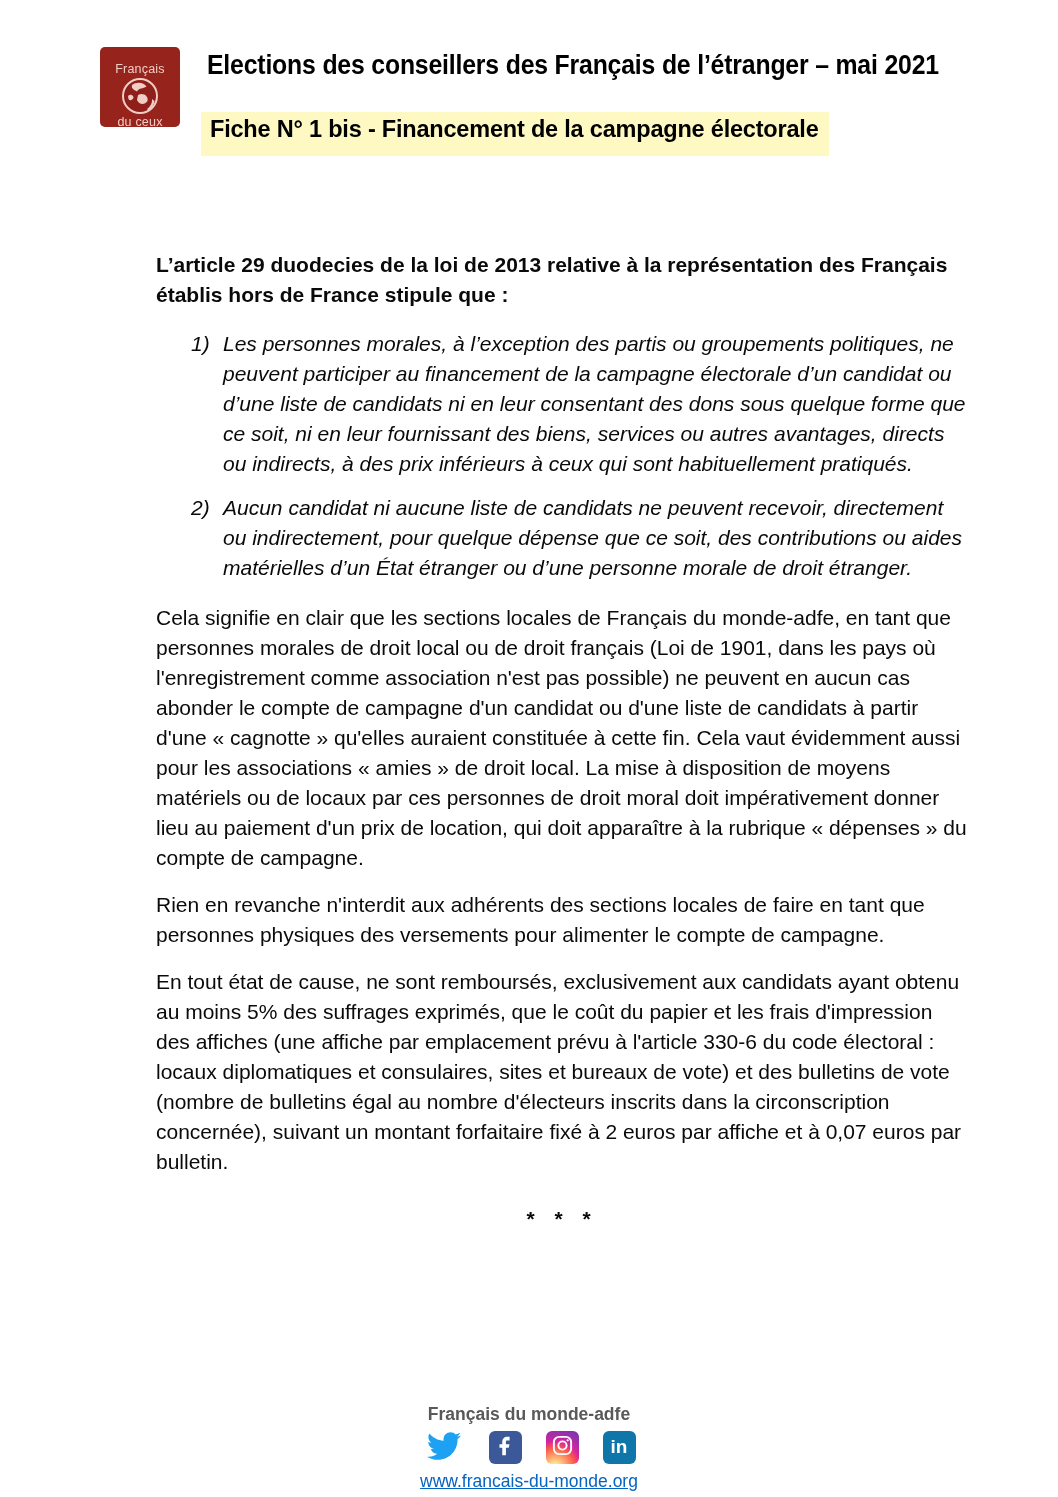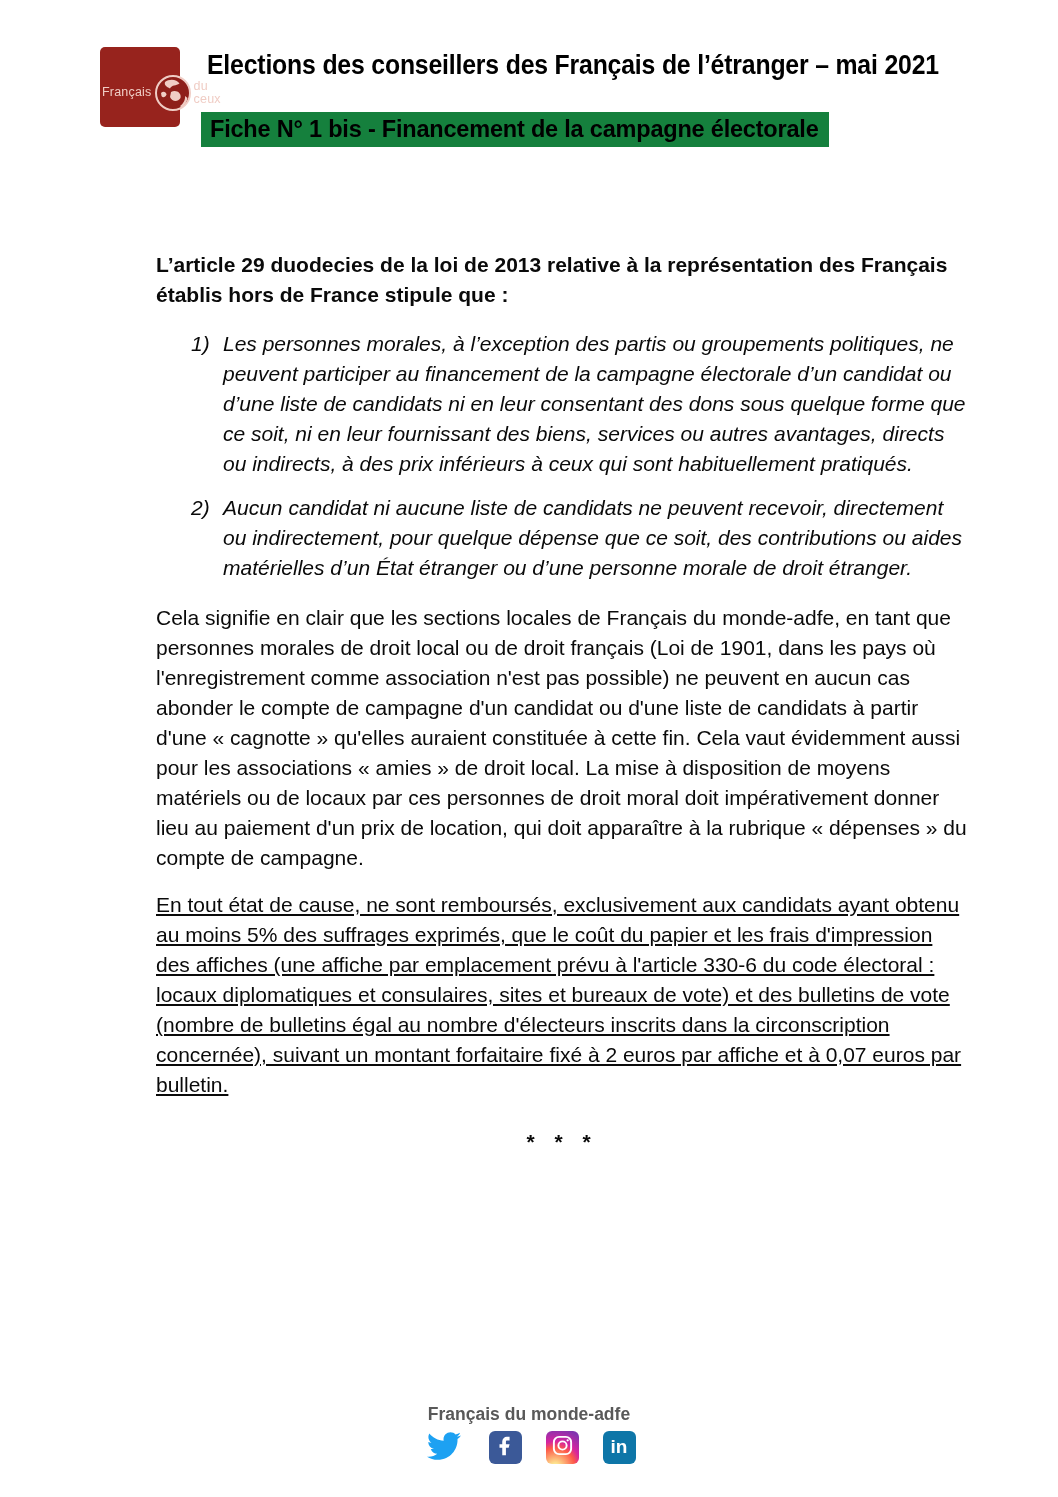--- a/index.html
+++ b/index.html
@@ -13,40 +13,40 @@
     color:#0a0a0a;
     overflow:hidden;
   }
 
   
   .logo {
     position:absolute; left:100px; top:47px;
     width:80px; height:80px;
     background:#97231d;
     border-radius:5px;
-    display:flex; flex-direction:row; align-items:center; justify-content:space-between;
+    display:flex; flex-direction:column; align-items:center; justify-content:space-between;
     padding:16px 2px 5px;
   }
   .logo .logo-text {
     color:#f0cdc5; font-size:12.5px; line-height:13px; letter-spacing:0.2px;
   }
   .logo svg { display:block; }
 
   h1.title {
     position:absolute; left:207px; top:48px;
     font-size:28.5px; font-weight:700; color:#000;
     white-space:nowrap;
     transform:scaleX(0.87); transform-origin:0 50%;
     letter-spacing:-0.2px;
   }
   .subtitle-wrap { position:absolute; left:201px; top:112px; }
   .subtitle {
     display:inline-block;
-    background:#15803d;
-    padding:4px 10px 4px 9px;
+    background:#fef9c3;
+    padding:4px 10px 13px 9px;
     font-size:23.5px; font-weight:700; color:#000;
     white-space:nowrap;
     letter-spacing:-0.2px;
   }
 
   
   .main {
     position:absolute; left:125px; top:250px; width:812px;
     font-size:21px; line-height:30px;margin-left:31px;
   }
@@ -54,21 +54,21 @@
   ol.legal { list-style:none; margin:0 0 20px 0; }
   ol.legal li {
     position:relative;
     padding-left:67px;
     font-style:italic;
     margin-bottom:14px;
   }
   ol.legal li:last-child { margin-bottom:0; }
   ol.legal .num { position:absolute; left:35px; top:0; }
   .para { margin-bottom:17px; }
-  .para:last-of-type { margin-bottom:0;text-decoration:underline; }
+  .para:last-of-type { margin-bottom:0; }
   .separator {
     margin-top:27px;
     text-align:center;
     font-weight:700; font-size:21px; letter-spacing:7px;
   }
 
   
   .footer {
     position:absolute; left:0; right:0; top:1368px;
     text-align:center;
@@ -132,20 +132,21 @@
         <span class="num">1)</span>
         <span>Les personnes morales, à l’exception des partis ou groupements politiques, ne peuvent participer au financement de la campagne électorale d’un candidat ou d’une liste de candidats ni en leur consentant des dons sous quelque forme que ce soit, ni en leur fournissant des biens, services ou autres avantages, directs ou indirects, à des prix inférieurs à ceux qui sont habituellement pratiqués.</span>
       </li>
       <li>
         <span class="num">2)</span>
         <span>Aucun candidat ni aucune liste de candidats ne peuvent recevoir, directement ou indirectement, pour quelque dépense que ce soit, des contributions ou aides matérielles d’un État étranger ou d’une personne morale de droit étranger.</span>
       </li>
     </ol>
 
     <p class="para">Cela signifie en clair que les sections locales de Français du monde-adfe, en tant que personnes morales de droit local ou de droit français (Loi de 1901, dans les pays où l'enregistrement comme association n'est pas possible) ne peuvent en aucun cas abonder le compte de campagne d'un candidat ou d'une liste de candidats à partir d'une « cagnotte » qu'elles auraient constituée à cette fin. Cela vaut évidemment aussi pour les associations « amies » de droit local. La mise à disposition de moyens matériels ou de locaux par ces personnes de droit moral doit impérativement donner lieu au paiement d'un prix de location, qui doit apparaître à la rubrique « dépenses » du compte de campagne.</p>
+    <p class="para">Rien en revanche n'interdit aux adhérents des sections locales de faire en tant que personnes physiques des versements pour alimenter le compte de campagne.</p>
     <p class="para">En tout état de cause, ne sont remboursés, exclusivement aux candidats ayant obtenu au moins 5% des suffrages exprimés, que le coût du papier et les frais d'impression des affiches (une affiche par emplacement prévu à l'article 330-6 du code électoral : locaux diplomatiques et consulaires, sites et bureaux de vote) et des bulletins de vote (nombre de bulletins égal au nombre d'électeurs inscrits dans la circonscription concernée), suivant un montant forfaitaire fixé à 2 euros par affiche et à 0,07 euros par bulletin.</p>
 
     <div class="separator">* * *</div>
   </div>
 
   <div class="footer">
     <div class="footer-org">Français du monde-adfe</div>
 
     <div class="social-row">
       <a href="#">
@@ -169,15 +170,18 @@
             <circle cx="12" cy="12" r="4.3"></circle>
             <circle cx="17.4" cy="6.6" r="1.2" fill="#ffffff" stroke="none"></circle>
           </svg>
         </span>
       </a>
       <a href="#" class="badge badge-linkedin">
         <span class="linkedin-label">in</span>
       </a>
     </div>
 
+    <div class="site-link-row">
+      <a href="#" class="site-link">www.francais-du-monde.org</a>
+    </div>
   </div>
 
 </div>
 
 </body></html>

